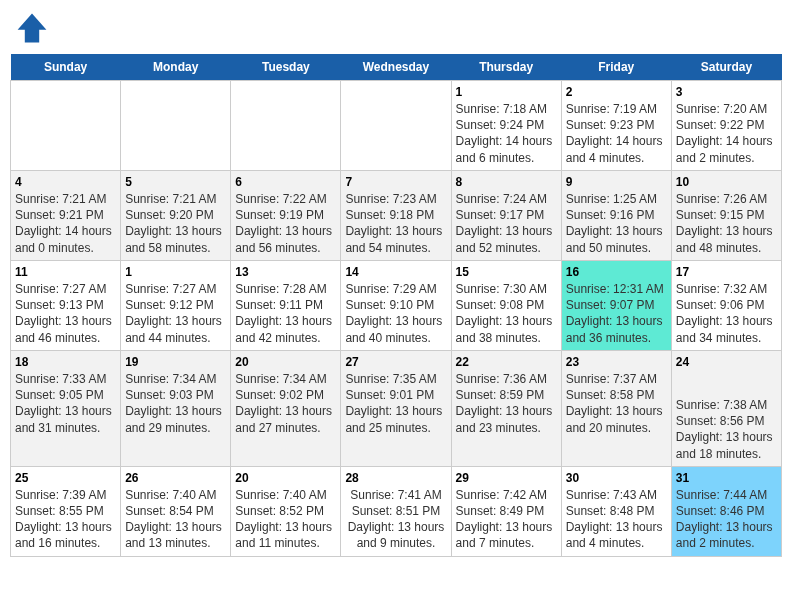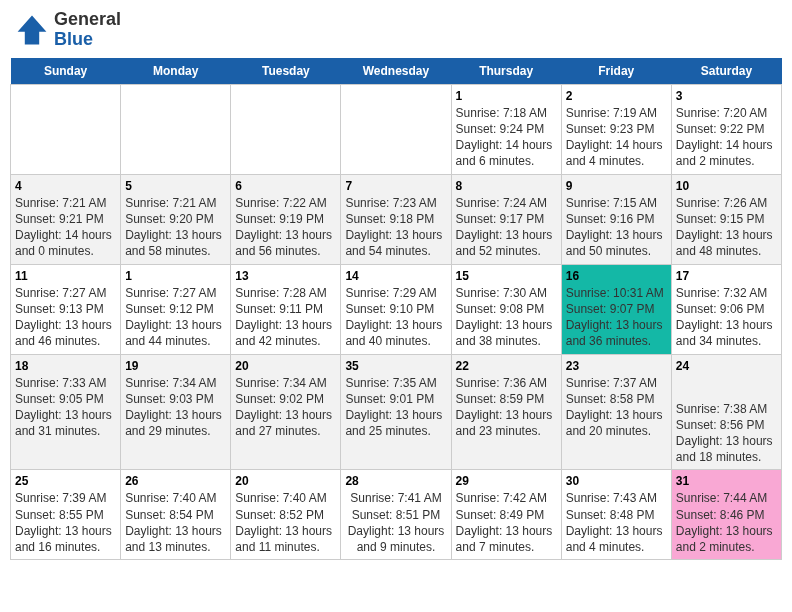--- a/index.html
+++ b/index.html
@@ -95,24 +95,20 @@
     }
   </style>
 </head>
 <body>
 
 <div class="header">
   <div class="logo">
     <svg class="logo-icon" viewBox="0 0 40 40" xmlns="http://www.w3.org/2000/svg">
       <polygon points="20,4 36,22 28,22 28,36 12,36 12,22 4,22" fill="#1a5fa8"></polygon>
     </svg>
-    <div class="logo-text">
-      <div>General</div>
-      <div class="blue">Blue</div>
-    </div>
   </div>
   <div class="title-block">
     <div class="main-title"></div>
     <div class="subtitle"></div>
   </div>
 </div>
 
 <table>
   <thead>
     <tr>
@@ -184,21 +180,21 @@
         </td>
         <td style="background-color: rgb(242, 242, 242);">
           <span class="cell-number">8</span>
           <div class="cell-info" style="white-space: pre-line;">Sunrise: 7:24 AM
 Sunset: 9:17 PM
 Daylight: 13 hours
 and 52 minutes.</div>
         </td>
         <td style="background-color: rgb(242, 242, 242);">
           <span class="cell-number">9</span>
-          <div class="cell-info" style="white-space: pre-line;">Sunrise: 7:15 AM
+          <div class="cell-info" style="white-space: pre-line;">Sunrise: 1:25 AM
 Sunset: 9:16 PM
 Daylight: 13 hours
 and 50 minutes.</div>
         </td>
         <td style="background-color: rgb(242, 242, 242);">
           <span class="cell-number">10</span>
           <div class="cell-info" style="white-space: pre-line;">Sunrise: 7:26 AM
 Sunset: 9:15 PM
 Daylight: 13 hours
 and 48 minutes.</div>
@@ -233,23 +229,23 @@
 Daylight: 13 hours
 and 40 minutes.</div>
         </td>
         <td style="background-color: rgb(255, 255, 255);">
           <span class="cell-number">15</span>
           <div class="cell-info" style="white-space: pre-line;">Sunrise: 7:30 AM
 Sunset: 9:08 PM
 Daylight: 13 hours
 and 38 minutes.</div>
         </td>
-        <td style="background-color: #14b8a6;">
+        <td style="background-color: #5eead4;">
           <span class="cell-number">16</span>
-          <div class="cell-info" style="white-space: pre-line;">Sunrise: 10:31 AM
+          <div class="cell-info" style="white-space: pre-line;">Sunrise: 12:31 AM
 Sunset: 9:07 PM
 Daylight: 13 hours
 and 36 minutes.</div>
         </td>
         <td style="background-color: rgb(255, 255, 255);">
           <span class="cell-number">17</span>
           <div class="cell-info" style="white-space: pre-line;">Sunrise: 7:32 AM
 Sunset: 9:06 PM
 Daylight: 13 hours
 and 34 minutes.</div>
@@ -271,21 +267,21 @@
 and 29 minutes.</div>
         </td>
         <td style="background-color: rgb(242, 242, 242);">
           <span class="cell-number">20</span>
           <div class="cell-info" style="white-space: pre-line;">Sunrise: 7:34 AM
 Sunset: 9:02 PM
 Daylight: 13 hours
 and 27 minutes.</div>
         </td>
         <td style="background-color: rgb(242, 242, 242);">
-          <span class="cell-number">35</span>
+          <span class="cell-number">27</span>
           <div class="cell-info" style="white-space: pre-line;">Sunrise: 7:35 AM
 Sunset: 9:01 PM
 Daylight: 13 hours
 and 25 minutes.</div>
         </td>
         <td style="background-color: rgb(242, 242, 242);">
           <span class="cell-number">22</span>
           <div class="cell-info" style="white-space: pre-line;">Sunrise: 7:36 AM
 Sunset: 8:59 PM
 Daylight: 13 hours
@@ -342,21 +338,21 @@
 Daylight: 13 hours
 and 7 minutes.</div>
         </td>
         <td style="background-color: rgb(255, 255, 255);">
           <span class="cell-number">30</span>
           <div class="cell-info" style="white-space: pre-line;">Sunrise: 7:43 AM
 Sunset: 8:48 PM
 Daylight: 13 hours
 and 4 minutes.</div>
         </td>
-        <td style="background-color: #f9a8d4;">
+        <td style="background-color: #7dd3fc;">
           <span class="cell-number">31</span>
           <div class="cell-info" style="white-space: pre-line;">Sunrise: 7:44 AM
 Sunset: 8:46 PM
 Daylight: 13 hours
 and 2 minutes.</div>
         </td>
       </tr>
     </tbody>
 </table>
 

